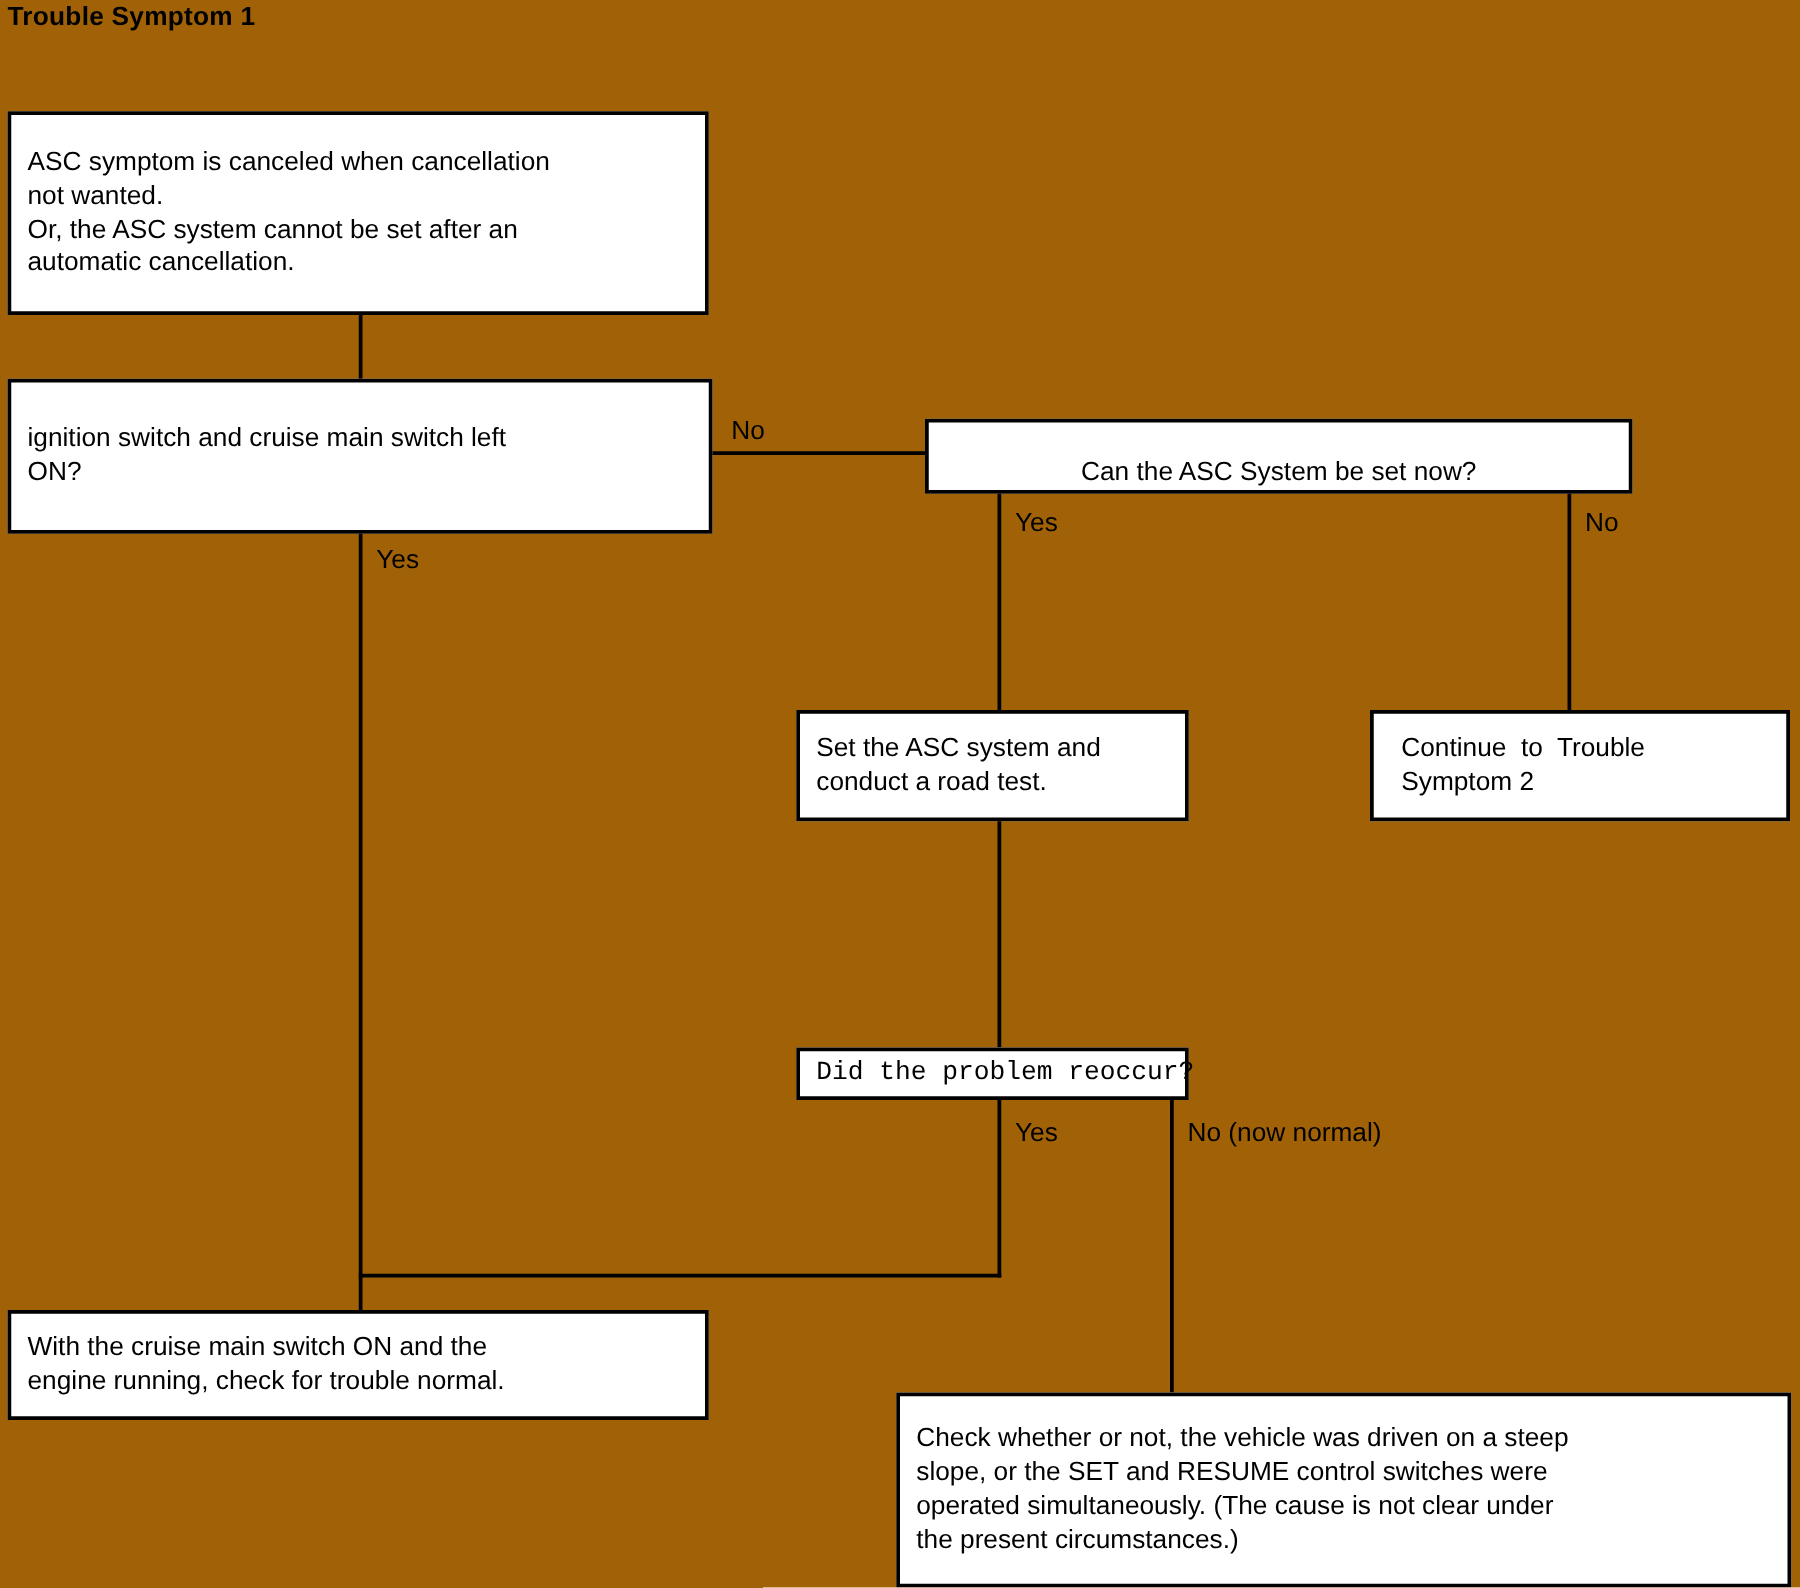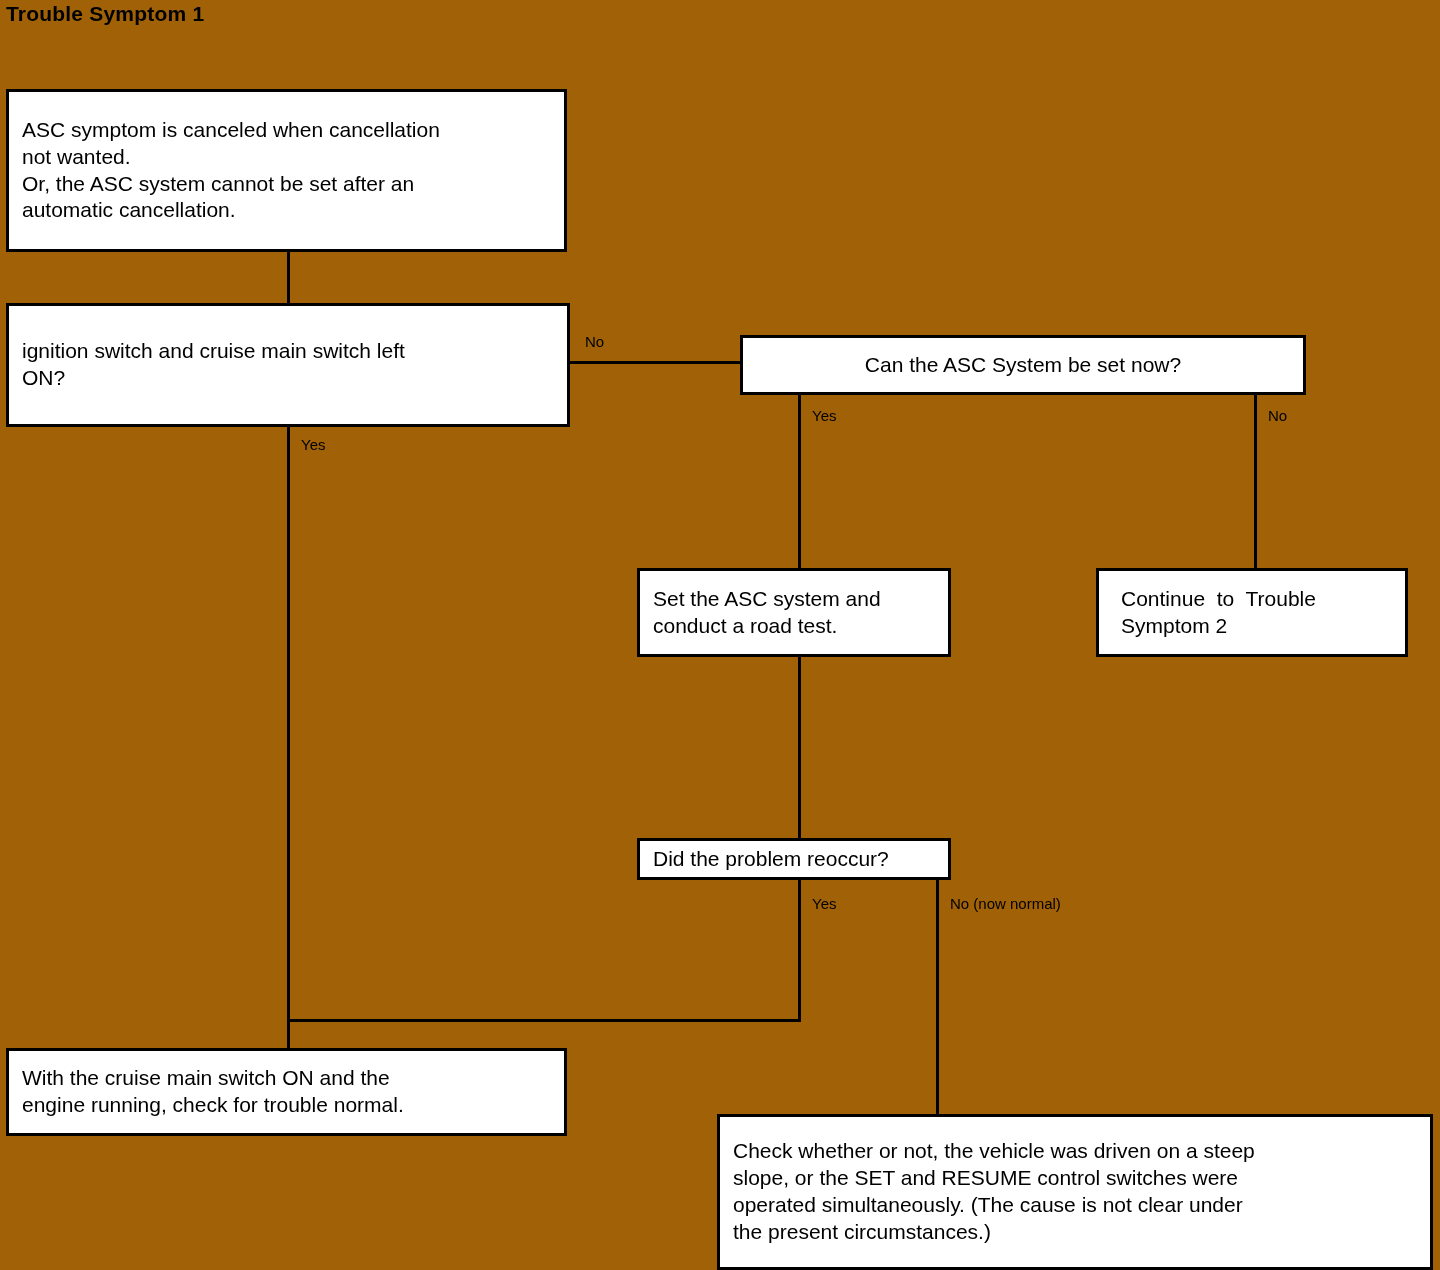--- a/index.html
+++ b/index.html
@@ -51,21 +51,21 @@
     text-align: center;
   }
   .conn {
     position: absolute;
     background: #000000;
   }
   .conn-v { width: 3px; }
   .conn-h { height: 3px; }
   .edge-label {
     position: absolute;
-    font-size: 15px;
+    font-size: 21px;
     white-space: nowrap;
     line-height: 1;
   }
 </style>
 </head>
 <body>
 
 <div id="canvas">
 
   <div class="title" style="left:6px; top:2px;">Trouble Symptom 1</div>
@@ -83,43 +83,43 @@
     <span class="line">ignition switch and cruise main switch left</span>
     <span class="line">ON?</span>
   </div>
 
   <div class="conn conn-h" style="left:570px; top:361px; width:172px;"></div>
   <div class="edge-label" style="left:585px; top:334px;">No</div>
 
   <div class="conn conn-v" style="left:287px; top:427px; height:689px;"></div>
   <div class="edge-label" style="left:301px; top:437px;">Yes</div>
 
-  <div class="node center-text" style="left:740px; top:335px; width:566px; height:60px;">
+  <div class="node center-text" style="left:740px; top:335px; width:566px; height:60px;justify-content:flex-end;">
     <span class="line">Can the ASC System be set now?</span>
   </div>
 
   <div class="conn conn-v" style="left:798px; top:395px; height:173px;"></div>
   <div class="edge-label" style="left:812px; top:408px;">Yes</div>
 
   <div class="conn conn-v" style="left:1254px; top:395px; height:173px;"></div>
   <div class="edge-label" style="left:1268px; top:408px;">No</div>
 
   <div class="node pad-l" style="left:637px; top:568px; width:314px; height:89px;">
     <span class="line">Set the ASC system and</span>
     <span class="line">conduct a road test.</span>
   </div>
 
-  <div class="node pad-l" style="left:1096px; top:568px; width:312px; height:89px;padding-left:22px;">
+  <div class="node pad-l" style="left:1096px; top:568px; width:336px; height:89px;padding-left:22px;">
     <span class="line">Continue  to  Trouble</span>
     <span class="line">Symptom 2</span>
   </div>
 
   <div class="conn conn-v" style="left:798px; top:657px; height:181px;"></div>
 
-  <div class="node pad-l" style="left:637px; top:838px; width:314px; height:42px;">
+  <div class="node pad-l" style="left:637px; top:838px; width:314px; height:42px;font-family:Liberation Mono, monospace;">
     <span class="line">Did the problem reoccur?</span>
   </div>
 
   <div class="conn conn-v" style="left:798px; top:880px; height:142px;"></div>
   <div class="conn conn-h" style="left:287px; top:1019px; width:514px;"></div>
   <div class="edge-label" style="left:812px; top:896px;">Yes</div>
 
   <div class="conn conn-v" style="left:936px; top:880px; height:234px;"></div>
   <div class="edge-label" style="left:950px; top:896px;">No (now normal)</div>
 

